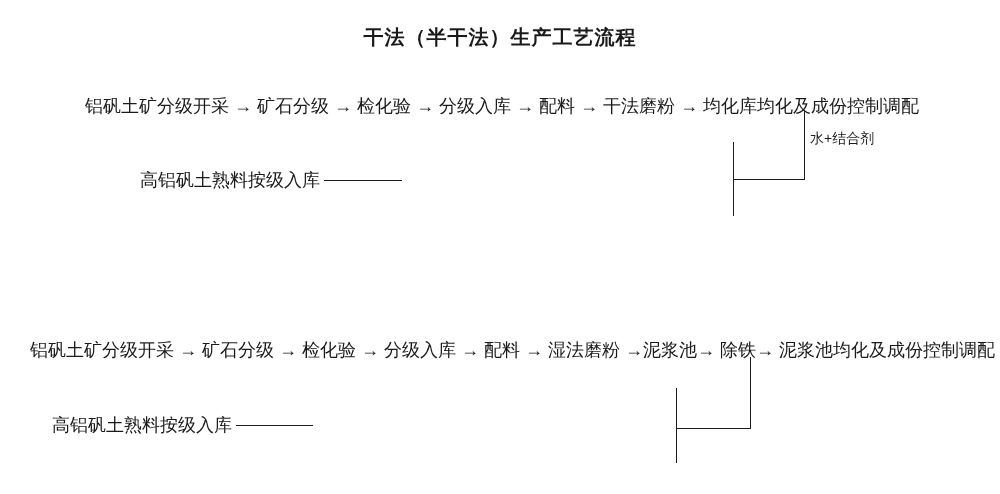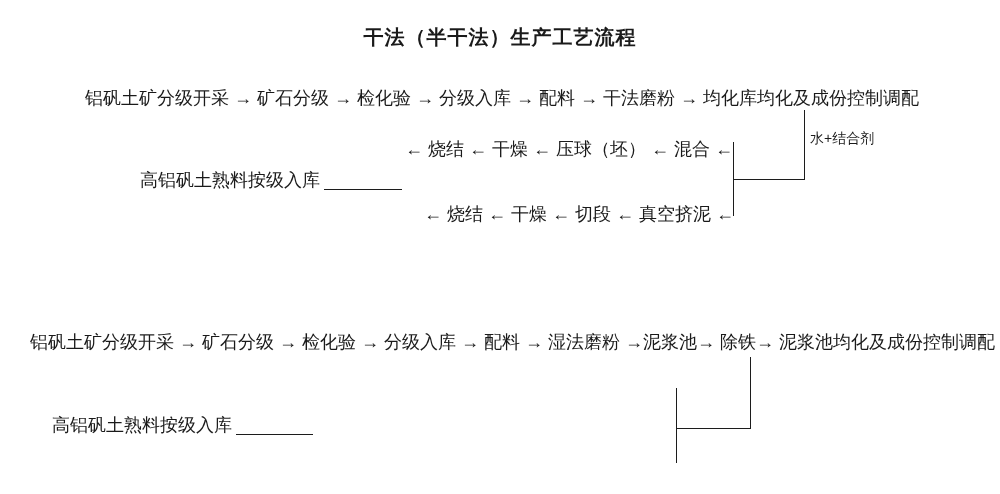--- a/index.html
+++ b/index.html
@@ -25,31 +25,32 @@
     line-height: 22px;
     text-align: center;
     white-space: nowrap;
     letter-spacing: 1px;
   }
   .flow-row {
     position: absolute;
     font-size: 18px;
     line-height: 20px;
     white-space: nowrap;
+    margin-top: 8px;
   }
   .side-label {
     position: absolute;
     font-size: 14px;
     line-height: 20px;
     white-space: nowrap;
   }
   .storage-group {
     position: absolute;
     display: flex;
-    align-items: flex-end;
+    align-items: center;
     white-space: nowrap;
   }
   .storage-group .storage-text {
     font-size: 18px;
     line-height: 20px;
   }
   .dash-line {
     height: 0;
     border-top: 1px solid #1c1c1c;
     margin-left: 4px;
@@ -73,28 +74,26 @@
   <div class="flow-title" style="left:0; right:0; top:26px;">干法（半干法）生产工艺流程</div>
 
   <div class="flow-row" style="left:85px; top:88px;">铝矾土矿分级开采 → 矿石分级 → 检化验 → 分级入库 → 配料 → 干法磨粉 → 均化库均化及成份控制调配</div>
 
   <div class="vline" style="left:804px; top:110px; height:70px;"></div>
   <div class="hline" style="left:733px; top:179px; width:72px;"></div>
   <div class="vline" style="left:733px; top:142px; height:74px;"></div>
 
   <div class="side-label" style="left:810px; top:128px;">水+结合剂</div>
 
-  <div class="flow-row" style="left:405px; top:139px;">← 烧结 ← 干燥 ← 压球（坯） ← 混合 ←</div>
 
   <div class="storage-group" style="left:140px; top:170px;">
     <span class="storage-text">高铝矾土熟料按级入库</span>
     <span class="dash-line" style="width:78px;"></span>
   </div>
 
-  <div class="flow-row" style="left:424px; top:204px;">← 烧结 ← 干燥 ← 切段 ← 真空挤泥 ←</div>
 
 
   <div class="flow-row" style="left:30px; top:332px;">铝矾土矿分级开采 → 矿石分级 → 检化验 → 分级入库 → 配料 → 湿法磨粉 →泥浆池→ 除铁→ 泥浆池均化及成份控制调配</div>
 
   <div class="vline" style="left:750px; top:357px; height:72px;"></div>
   <div class="hline" style="left:676px; top:428px; width:75px;"></div>
   <div class="vline" style="left:676px; top:388px; height:75px;"></div>
 
 
   <div class="storage-group" style="left:52px; top:415px;">

